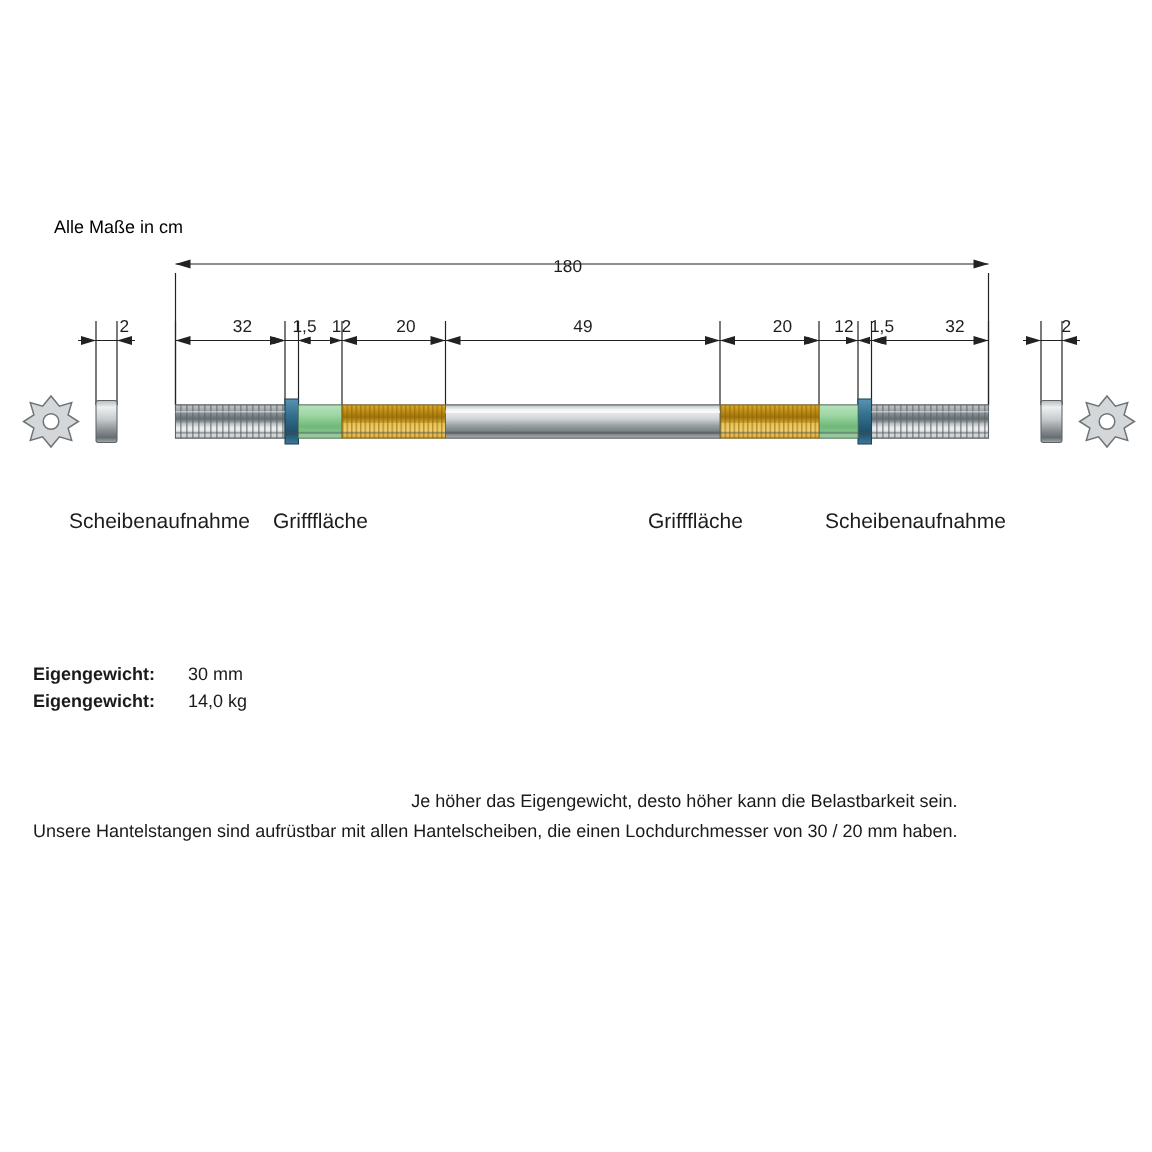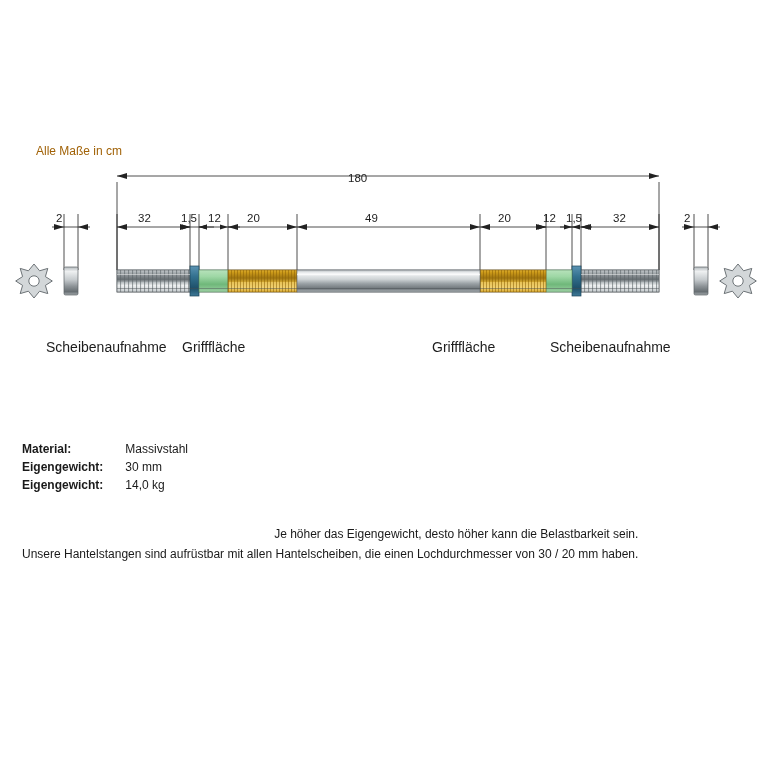--- a/index.html
+++ b/index.html
@@ -20,31 +20,31 @@
     left: 0;
     top: 0;
     width: 768px;
     height: 768px;
   }
   .txt {
     position: absolute;
     font-size: 11.5px;
     line-height: 14px;
     white-space: nowrap;
-    color: #a16207;
+    color: #000000;
   }
   #note-units {
     left: 36px;
     top: 144px;
     font-size: 12px;
   }
   .dim-label {
     position: absolute;
     font-size: 11.5px;
-    text-align: left;
+    text-align: right;
     white-space: nowrap;
     color: #1d1d1d;
   }
   .part-label {
     position: absolute;
     font-size: 14px;
     text-align: left;
     white-space: nowrap;
     color: #1d1d1d;
   }
@@ -265,24 +265,20 @@
   <div class="dim-label" style="left:699px;top:212px;width:30px;margin-left:-15px;">2</div>
 
   <div class="part-label" style="left:136px;top:339px;width:180px;margin-left:-90px;">Scheibenaufnahme</div>
   <div class="part-label" style="left:262px;top:339px;width:160px;margin-left:-80px;">Grifffläche</div>
   <div class="part-label" style="left:512px;top:339px;width:160px;margin-left:-80px;">Grifffläche</div>
   <div class="part-label" style="left:640px;top:339px;width:180px;margin-left:-90px;">Scheibenaufnahme</div>
 
   <table class="spec-table">
     <tbody>
       <tr>
-        <td class="k">Material:</td>
-        <td class="v">Massivstahl</td>
-      </tr>
-      <tr>
         <td class="k">Eigengewicht:</td>
         <td class="v">30 mm</td>
       </tr>
       <tr>
         <td class="k">Eigengewicht:</td>
         <td class="v">14,0 kg</td>
       </tr>
     </tbody>
   </table>
 

